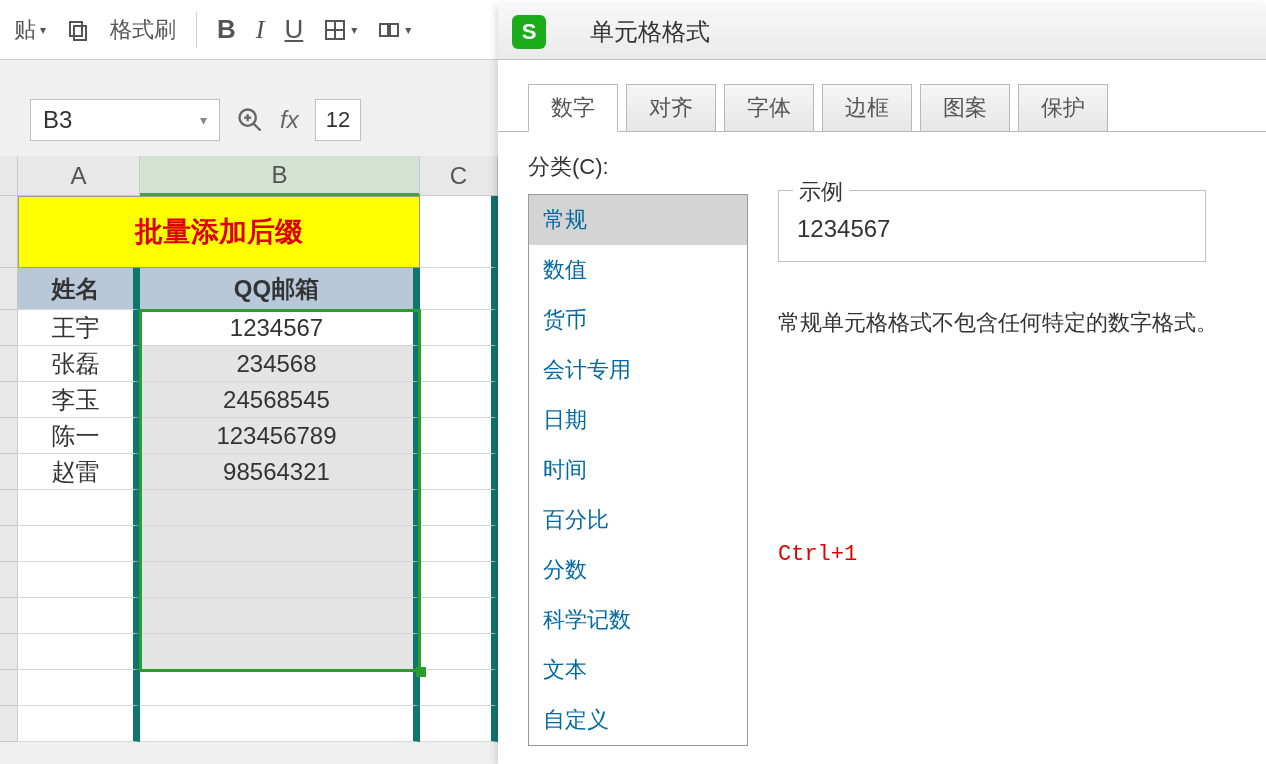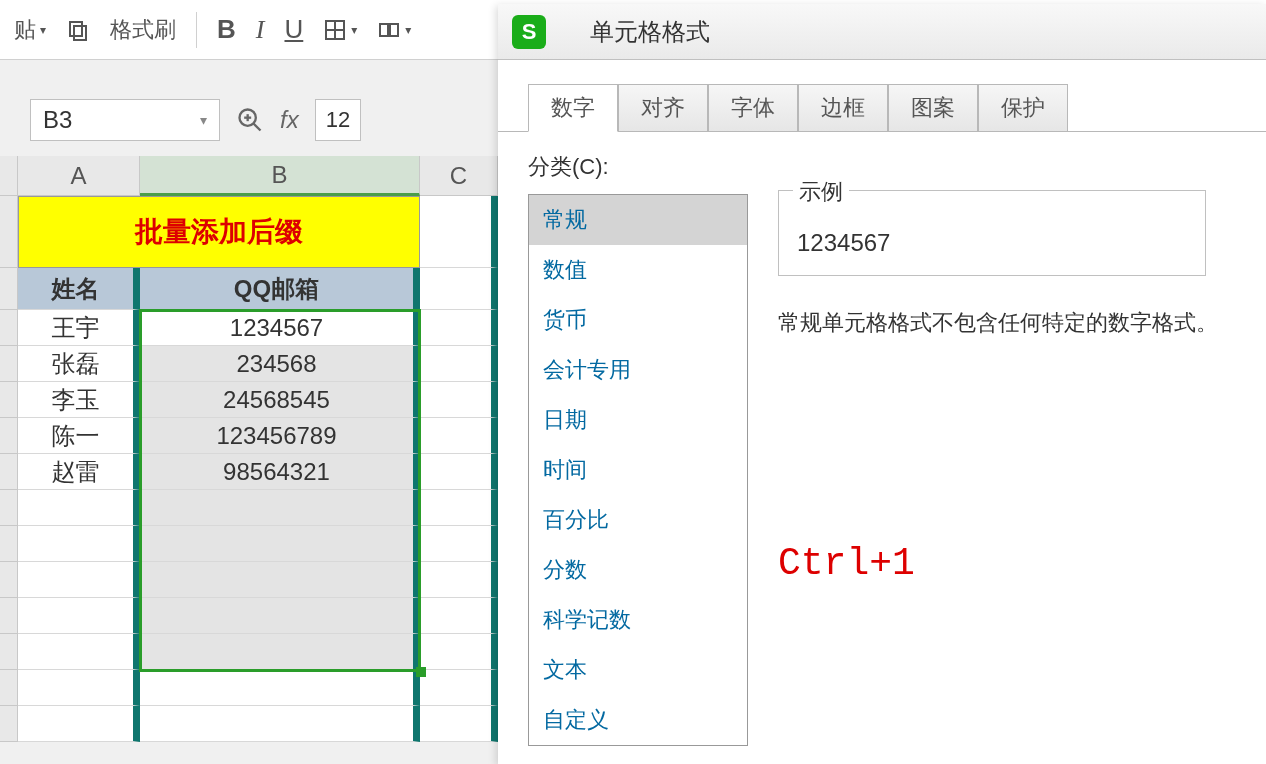--- a/index.html
+++ b/index.html
@@ -43,36 +43,36 @@
     
     .selection-border { position: absolute; border: 3px solid #2a9d2a; pointer-events: none; }
     .sel-handle { position: absolute; width: 10px; height: 10px; background: #2a9d2a; }
     
     
     .dialog { position: absolute; top: 4px; left: 498px; width: 768px; height: 760px; background: #fff; box-shadow: -2px 2px 8px rgba(0,0,0,0.15); }
     .dlg-title { height: 56px; background: linear-gradient(#f8f8f8, #eaeaea); display: flex; align-items: center; padding: 0 14px; gap: 12px; border-bottom: 1px solid #c0c0c0; }
     .dlg-logo { width: 34px; height: 34px; background: #1aad19; border-radius: 6px; display: flex; align-items: center; justify-content: center; color: #fff; font-weight: bold; font-size: 22px; }
     .dlg-title-text { font-size: 24px; color: #333; margin-left: 32px; }
     
-    .tabs { display: flex; padding: 24px 0 0 30px; }
+    .tabs { display: flex; gap: 8px; padding: 24px 0 0 30px; }
     .tab { padding: 8px 22px; border: 1px solid #b8b8b8; background: linear-gradient(#f6f6f6, #e6e6e6); font-size: 22px; color: #555; cursor: pointer; }
     .tab.active { border-bottom: 1px solid #fff; background: #fff; position: relative; z-index: 2; }
     
     .dlg-body { border-top: 1px solid #b8b8b8; margin-top: -1px; padding: 20px 30px; position: relative; }
     .category-label { font-size: 22px; color: #333; margin-bottom: 12px; }
     .category-list { width: 220px; border: 1px solid #999; background: #fff; }
     .cat-item { padding: 10px 14px; font-size: 22px; color: #0369a1; cursor: pointer; }
     .cat-item.selected { background: #d4d4d4; }
     
-    .example-box { position: absolute; top: 58px; left: 280px; width: 428px; border: 1px solid #c0c0c0; padding: 30px 18px 18px 18px; }
+    .example-box { position: absolute; top: 58px; left: 280px; width: 428px; border: 1px solid #c0c0c0; padding: 16px 18px 18px 18px; }
     .example-legend { position: absolute; top: -14px; left: 14px; background: #fff; padding: 0 6px; font-size: 22px; color: #333; }
     .example-val { font-size: 24px; color: #333; margin-top: 8px; }
     
     .desc-text { position: absolute; top: 176px; left: 280px; font-size: 22px; color: #333; }
-    .shortcut-text { position: absolute; top: 410px; left: 280px; font-size: 38px; color: #d00; font-family: "Courier New", monospace; }
+    .shortcut-text { position: absolute; top: 410px; left: 280px; font-size: 22px; color: #d00; font-family: "Courier New", monospace; }
   </style>
 </head>
 <body>
 
 <div class="toolbar">
   <div class="tb-btn tb-drop">
     <span class="tb-text">贴</span>
     <span style="font-size:12px;margin-left:4px;">▾</span>
   </div>
   <div class="tb-btn">

